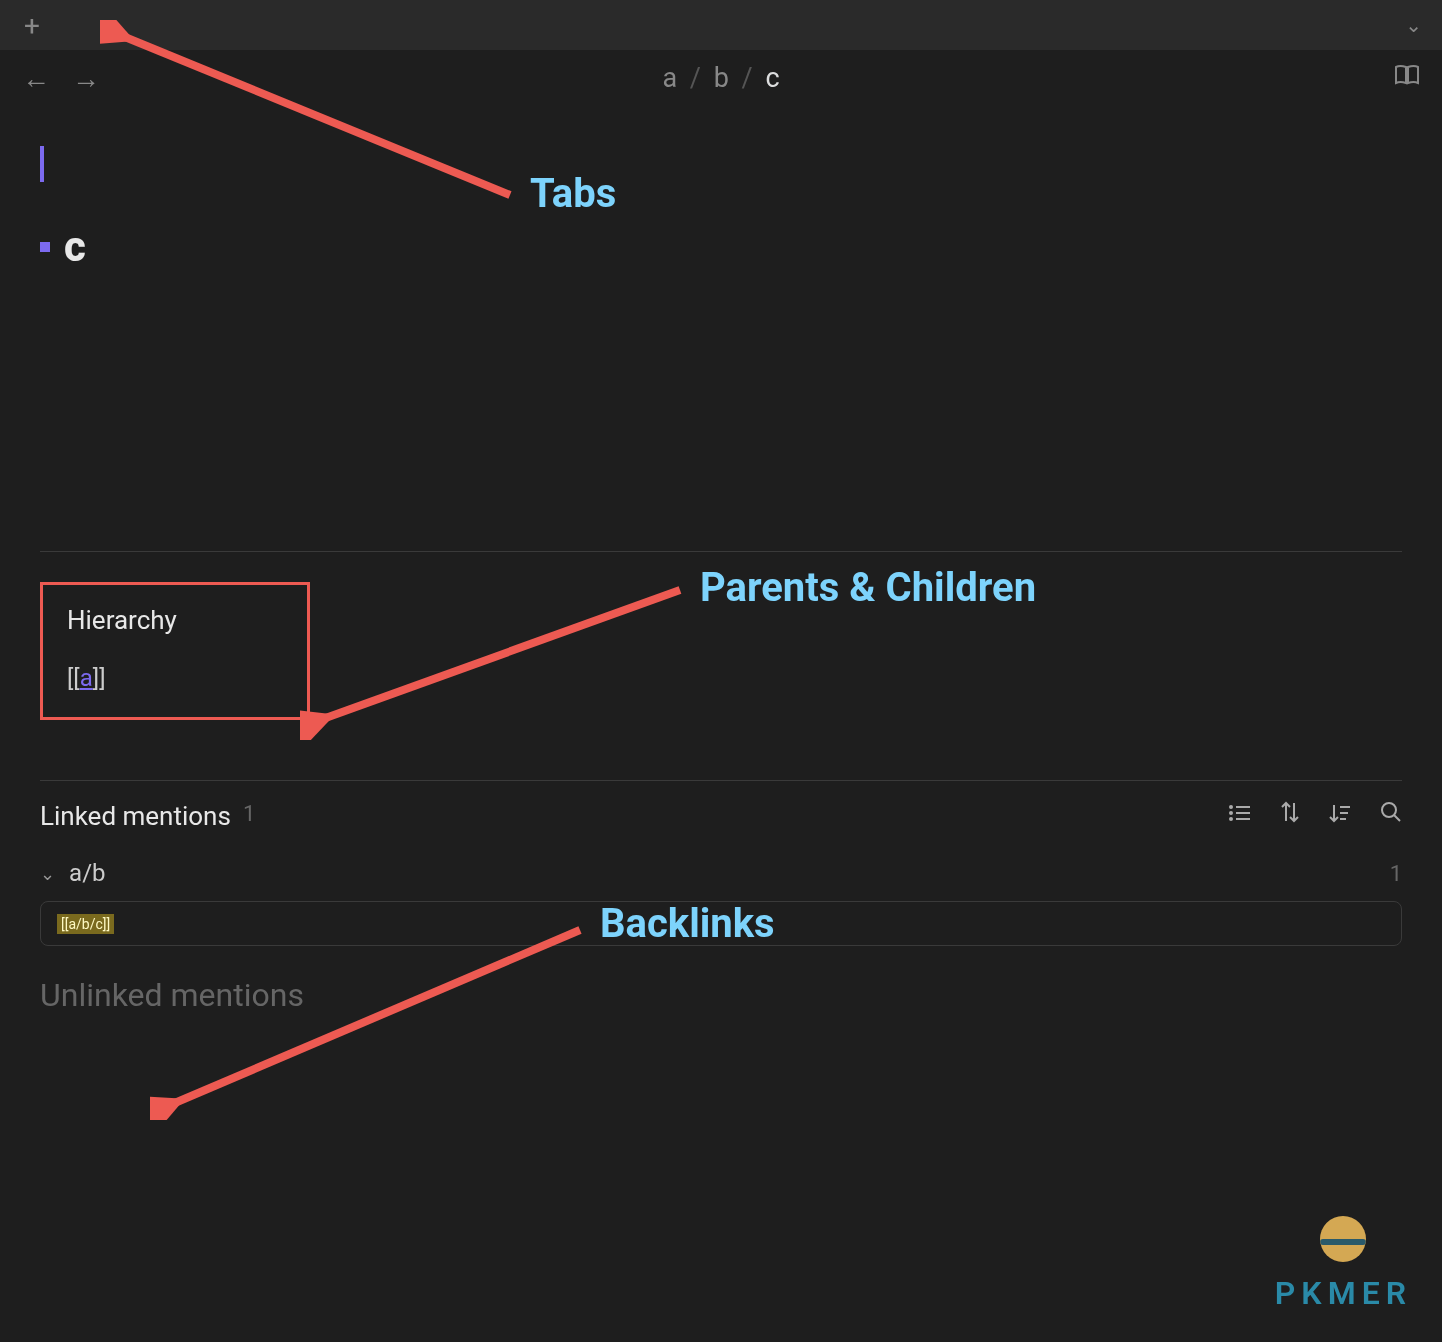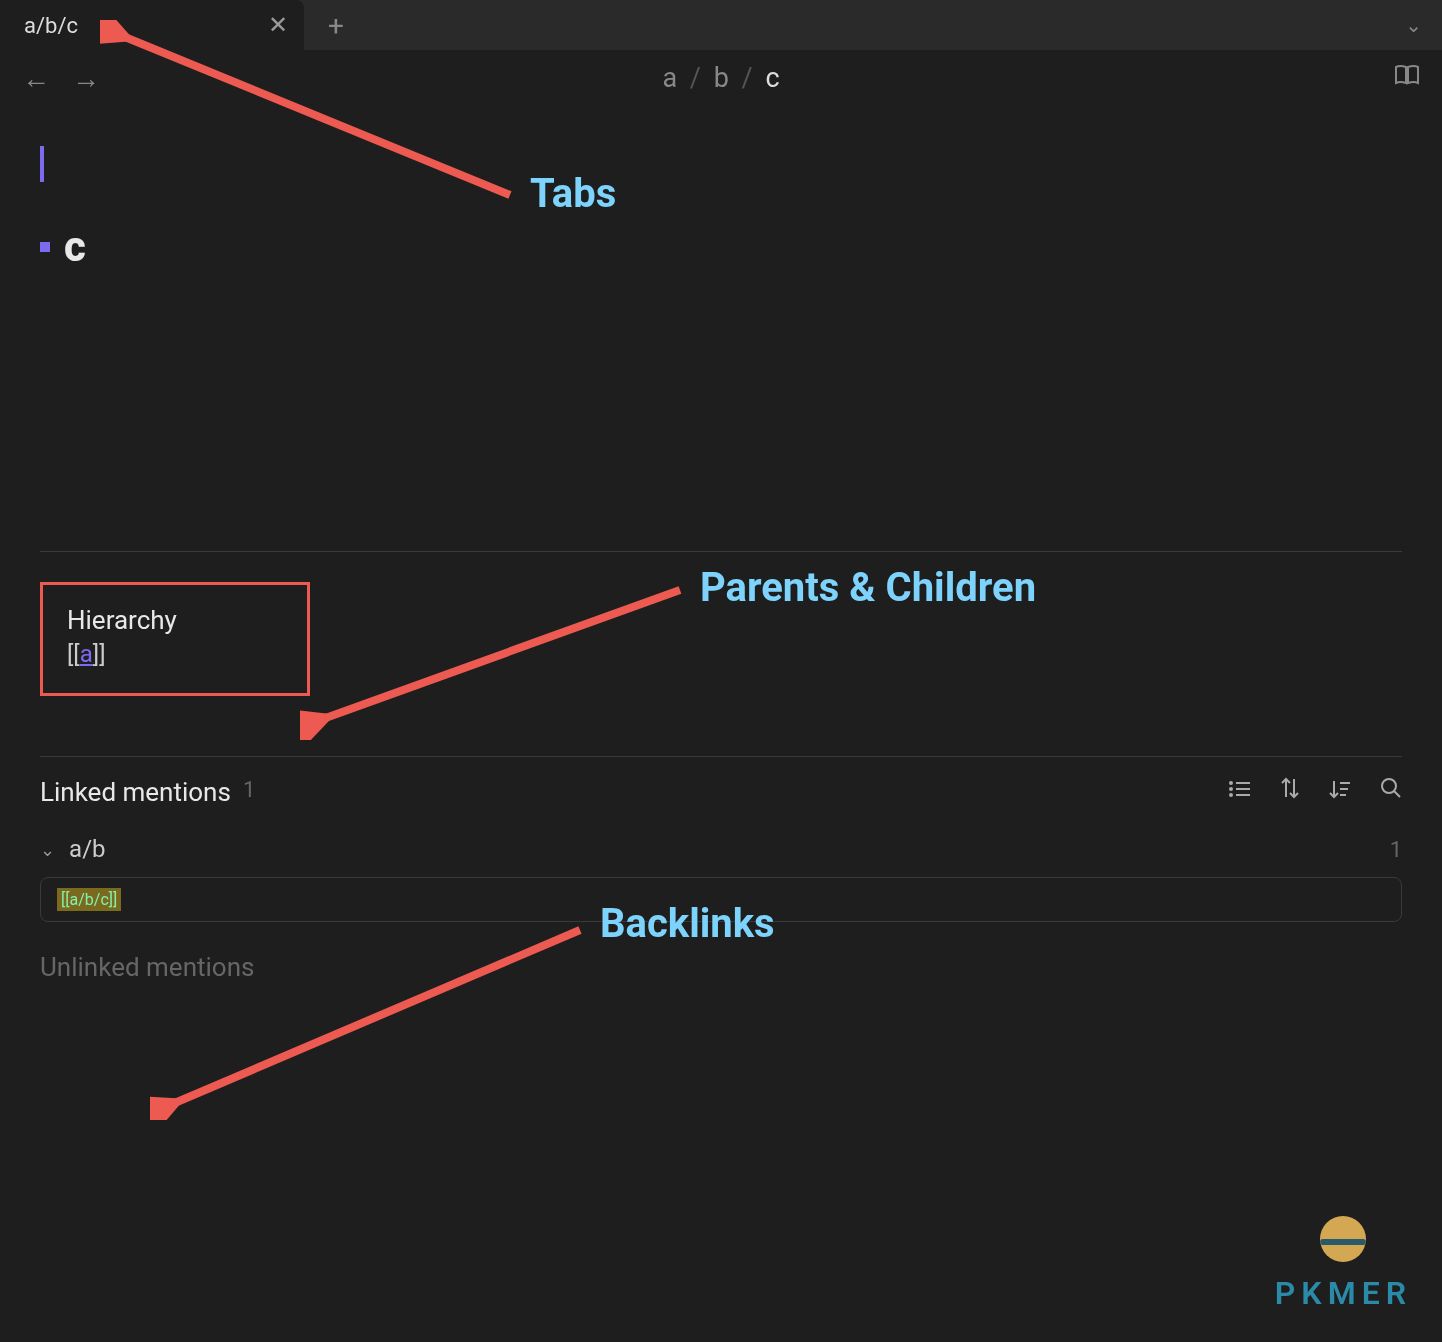--- a/index.html
+++ b/index.html
@@ -110,20 +110,21 @@
   }
   .hierarchy-box {
     margin: 30px 40px 60px 40px;
     border: 3px solid #ed5a52;
     padding: 20px 24px;
     width: 270px;
   }
   .hierarchy-title {
     color: #e8e8e8;
     font-size: 26px;
+    margin-bottom: 24px;
   }
   .hierarchy-link {
     font-size: 24px;
     color: #ccc;
     line-height: 1.6;
   }
   .hierarchy-link a {
     color: #7c6aef;
     text-decoration: underline;
   }
@@ -167,27 +168,27 @@
     font-size: 22px;
   }
   .mention-item {
     border: 1px solid #3a3a3a;
     border-radius: 8px;
     padding: 12px 16px;
     margin-bottom: 30px;
   }
   .mention-highlight {
     background: #7a6a1e;
-    color: #86efac;
-    font-size: 16px;
+    color: #fef9c3;
+    font-size: 14px;
     padding: 2px 4px;
   }
   .unlinked-title {
     color: #666;
-    font-size: 26px;
+    font-size: 32px;
     margin-top: 8px;
   }
   
   .annotation {
     position: absolute;
     color: #7dd3fc;
     font-size: 40px;
     font-weight: 700;
     pointer-events: none;
   }
@@ -223,24 +224,20 @@
     font-size: 32px;
     font-weight: 600;
     letter-spacing: 6px;
   }
   svg.arrow-svg { position:absolute; pointer-events:none; }
 </style>
 </head>
 <body>
 
 <div class="tab-bar">
-  <div class="tab">
-    <span>a/b/c</span>
-    <span class="tab-close">✕</span>
-  </div>
   <span class="tab-add">+</span>
   <span class="tab-dropdown">⌄</span>
 </div>
 
 <div class="nav-bar">
   <span class="nav-arrow">←</span>
   <span class="nav-arrow">→</span>
   <div class="breadcrumb">
     <span>a</span>
     <span class="sep">/</span>

